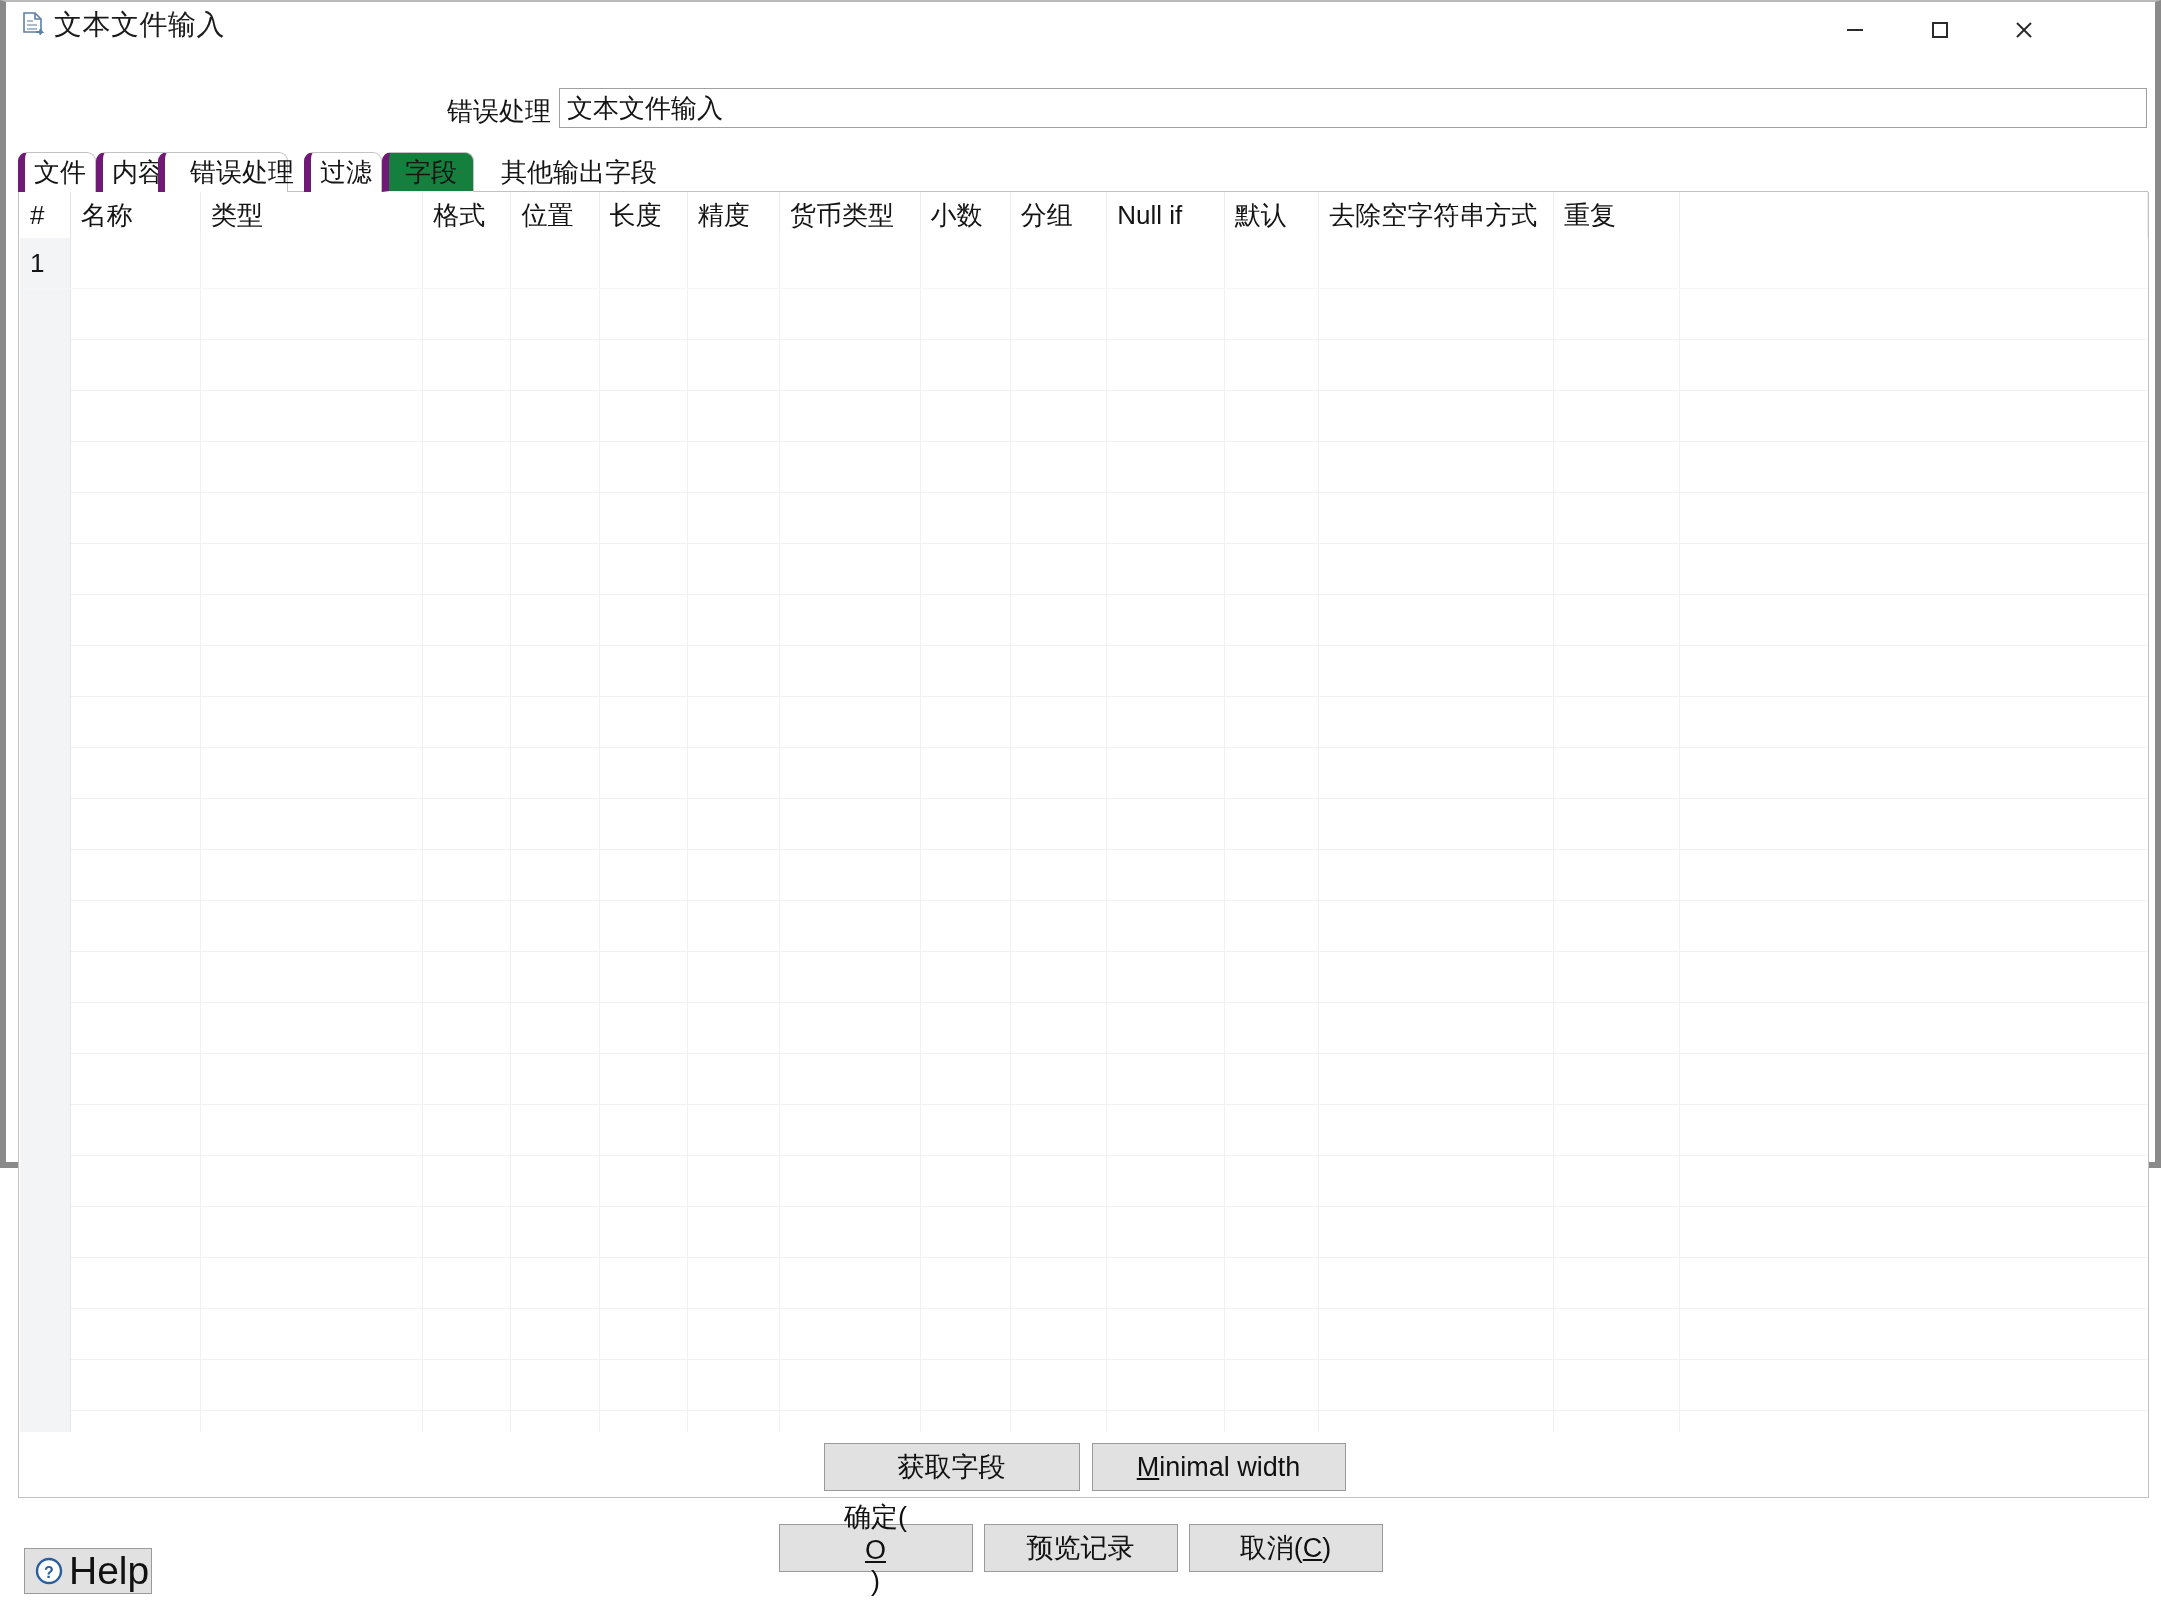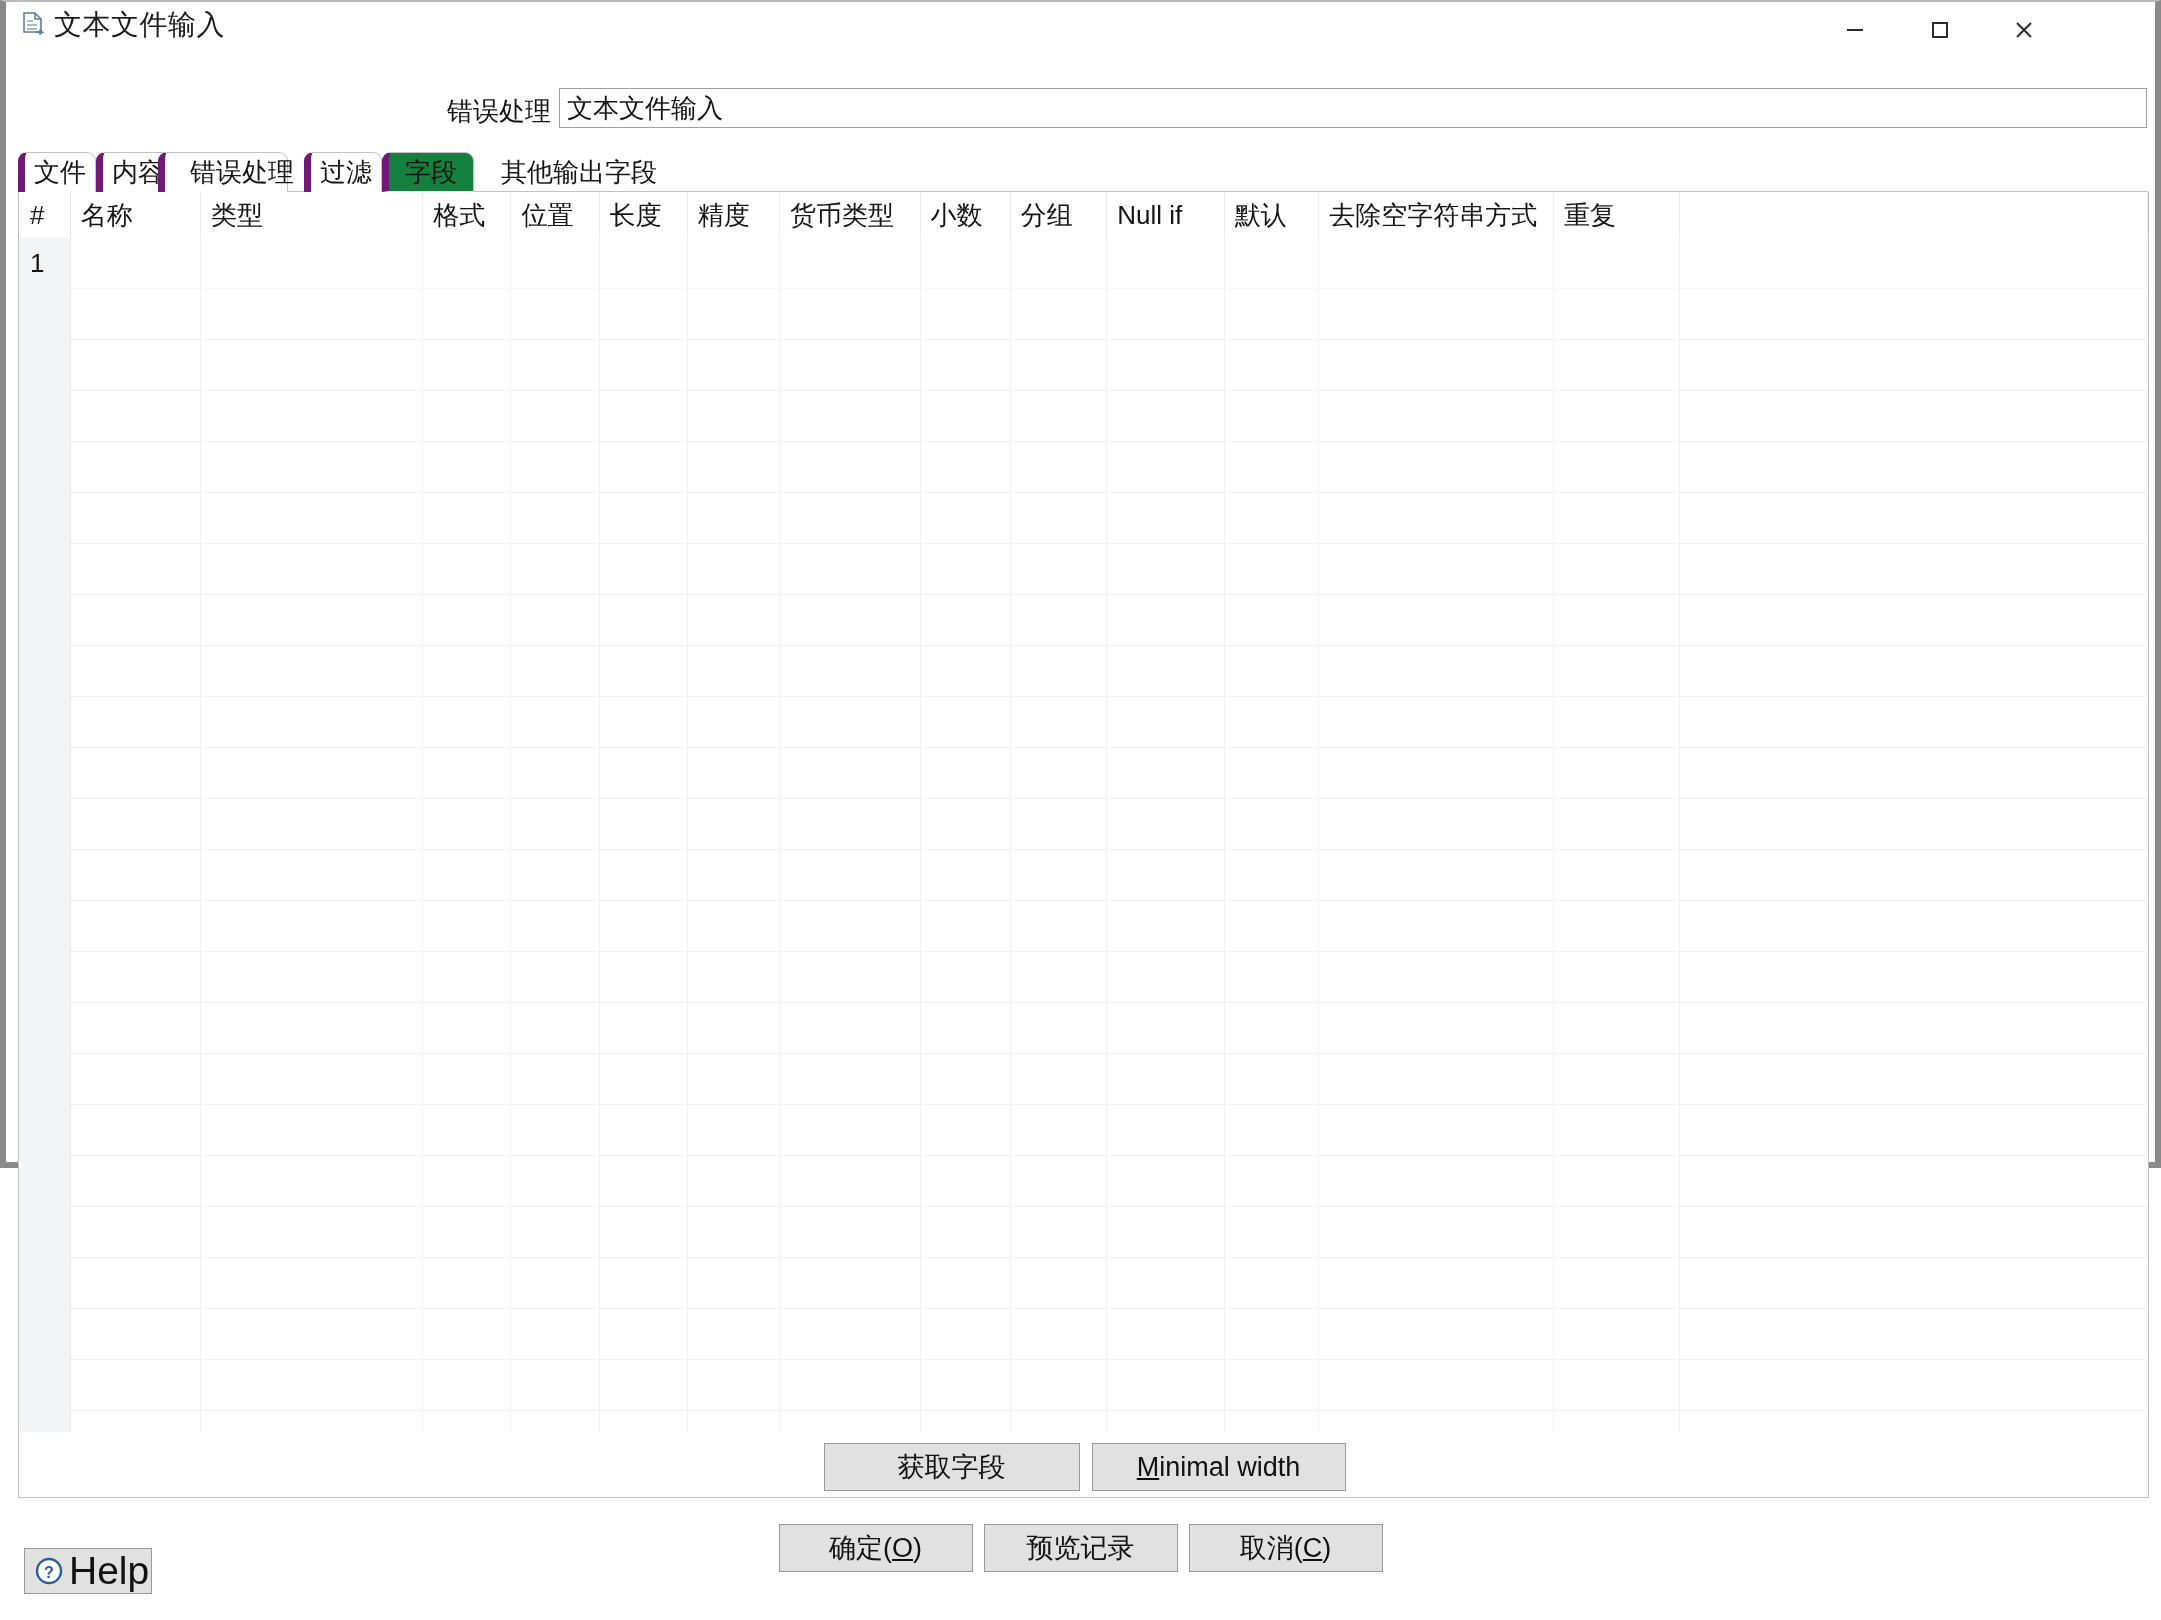--- a/index.html
+++ b/index.html
@@ -216,21 +216,21 @@
   #btn-minwidth { width: 254px; }
   .mnem { text-decoration: underline; }
 
   
   #footer-buttons {
     position: absolute;
     left: 0; top: 1518px;
     width: 2149px; height: 56px;
     display: flex; align-items: center; justify-content: center; gap: 11px;
   }
-  #btn-ok { width: 194px; }
+  #btn-ok { width: 194px; flex-direction: column; }
   #btn-preview { width: 194px; }
   #btn-cancel { width: 194px; }
 
   #help-button {
     position: absolute;
     left: 18px; top: 1546px;
     width: 128px; height: 46px;
     box-sizing: border-box;
     border: 1px solid #9a9a9a;
     background: #e1e1e1;

